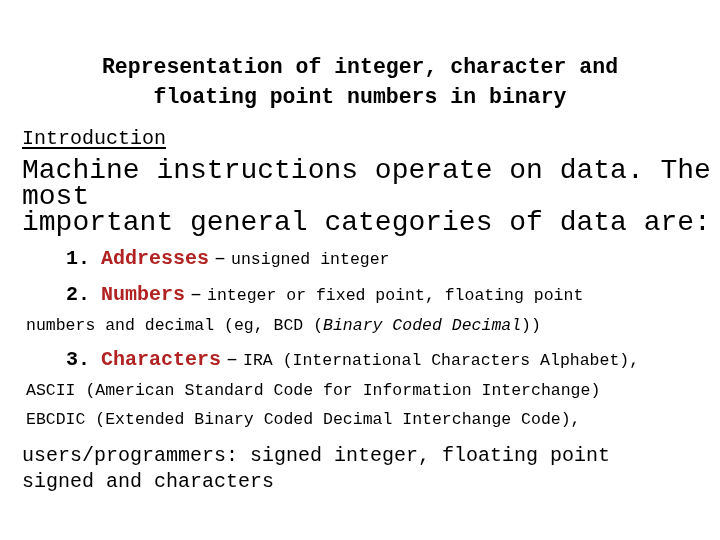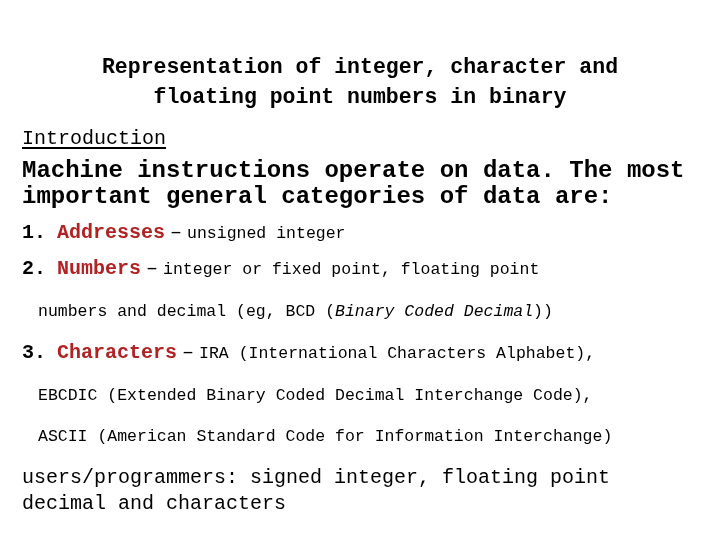--- a/index.html
+++ b/index.html
@@ -50,35 +50,35 @@
     font-size: 20px;
     line-height: 26px;
     font-weight: normal;
     text-decoration: underline;
     text-underline-offset: 3px;
     margin: 0 0 6px 0;
     display: inline-block;
   }
 
   .intro-para {
-    font-size: 24px;
+    font-size: 28px;
     line-height: 26px;
     margin: 0 0 8px 0;
     white-space: pre-line;
-    font-weight: bold;
   }
 
   .item {
     margin: 0 0 2px 0;
   }
 
   .item-line {
     font-size: 20px;
     line-height: 26px;
     white-space: normal;
+    margin-left: 44px;
   }
 
   .item-num {
     font-weight: bold;
     font-size: 20px;
   }
 
   .item-key {
     font-weight: bold;
     font-size: 20px;
@@ -94,21 +94,21 @@
   
   .desc-small {
     font-size: 16.5px;
     line-height: 26px;
   }
 
   
   .cont-small {
     font-size: 16.5px;
     line-height: 25px;
-    margin: 16px;
+    margin: 4px;
     display: block;
   }
 
   
   .desc-large {
     font-size: 20px;
     line-height: 26px;
   }
 
   .cont-large {
@@ -155,24 +155,24 @@
         <span class="item-num">2.</span><span class="item-key">Numbers</span><span class="dash">–</span><span class="desc-small">integer or fixed point, floating point</span>
       </div>
       <div class="cont-small"><span>numbers and decimal (eg, BCD (</span><span class="ital">Binary Coded Decimal</span><span>))</span></div>
     </div>
 
     
     <div class="item sp-3">
       <div class="item-line">
         <span class="item-num">3.</span><span class="item-key">Characters</span><span class="dash">–</span><span class="desc-small">IRA (International Characters Alphabet),</span>
       </div>
+      <div class="cont-small">ASCII (American Standard Code for Information Interchange)</div>
       <div class="cont-small">EBCDIC (Extended Binary Coded Decimal Interchange Code),</div>
-      <div class="cont-small">ASCII (American Standard Code for Information Interchange)</div>
     </div>
 
     
     <div class="item sp-4">
       <div class="cont-large">users/programmers: signed integer, floating point</div>
-      <div class="cont-large">decimal and characters</div>
+      <div class="cont-large">signed and characters</div>
     </div>
 
   </div>
 </div>
 
 </body></html>

